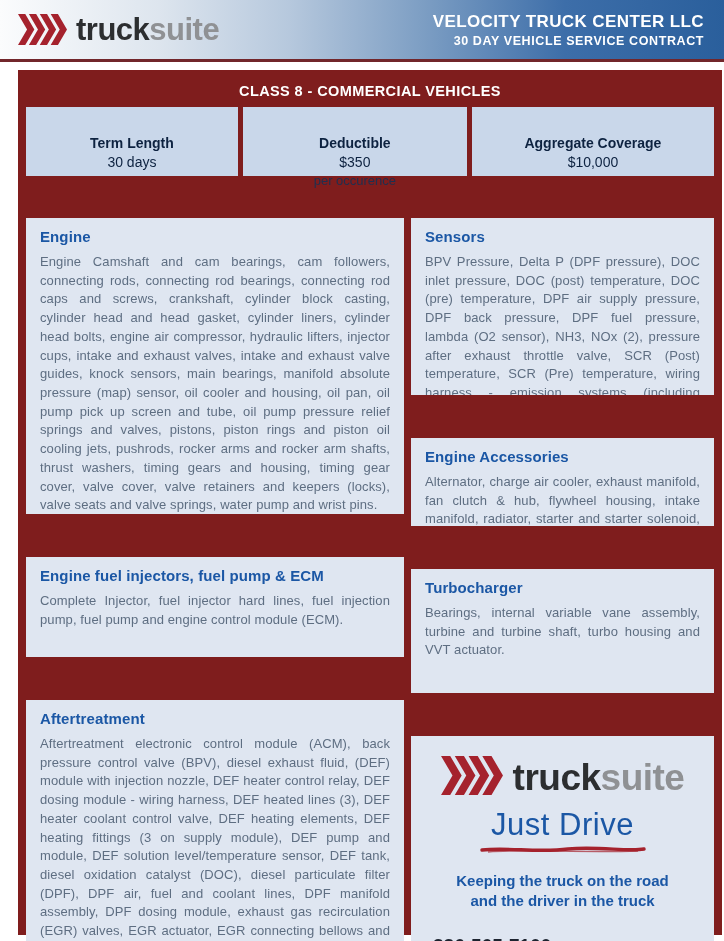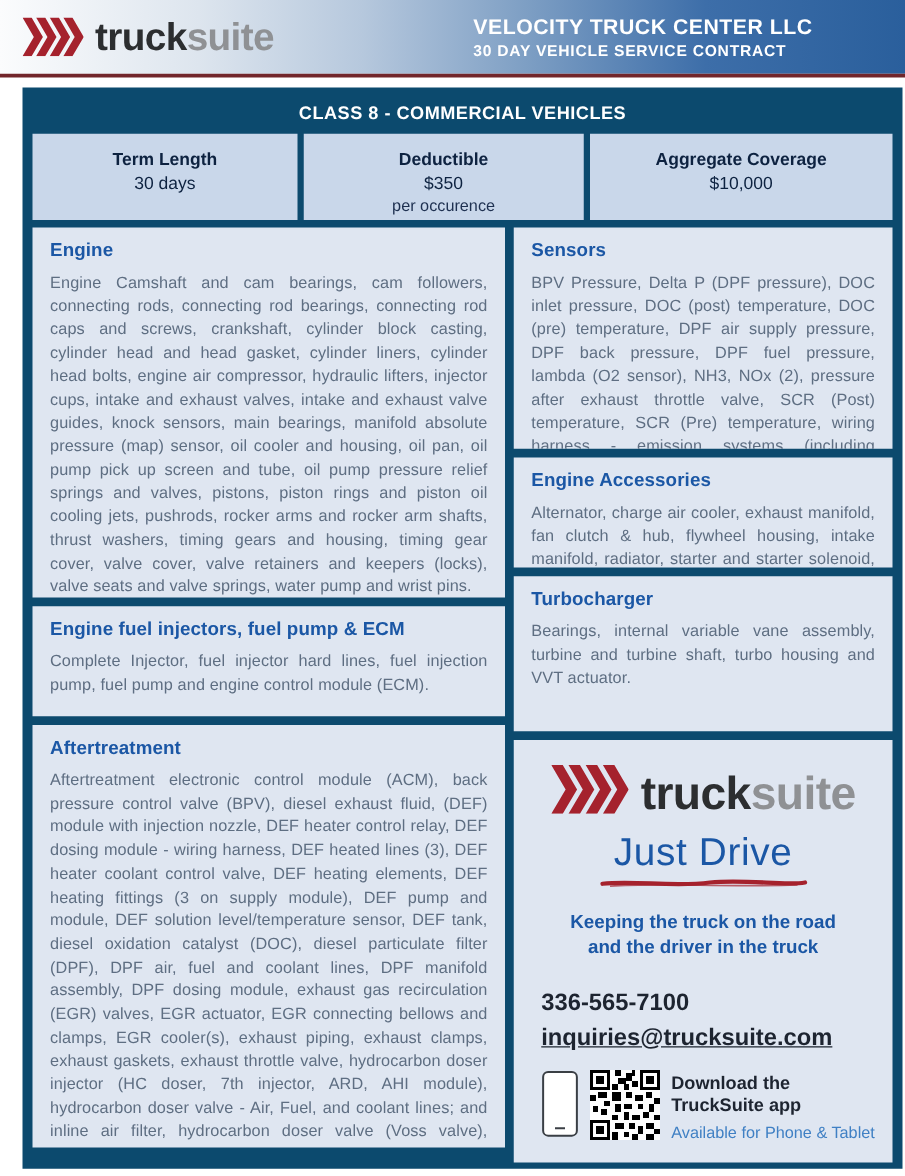--- a/index.html
+++ b/index.html
@@ -17,59 +17,59 @@
     border-bottom:3px solid #72262b;
     display:flex; align-items:center; justify-content:space-between;
     padding:0 20px 0 18px;
   }
   .logo { display:flex; align-items:center; gap:9px; }
   .logo svg { display:block; }
   .logo-text { font-weight:700; letter-spacing:-0.5px; line-height:1; }
   .logo-text .w1 { color:#2c2e30; }
   .logo-text .w2 { color:#8f9194; }
   .header .logo-text { font-size:31px; }
-  .header-titles { text-align:left; color:#ffffff; margin-right:54px; }
+  .header-titles { text-align:right; color:#ffffff; }
   .header-company { font-size:17px; font-weight:700; letter-spacing:0.4px; }
   .header-subtitle { font-size:12.5px; font-weight:700; letter-spacing:0.6px; margin-top:2px; }
 
   
   .frame {
     position:absolute; left:18px; right:2px; top:70px; height:865px;
-    background:#0c4a6e; padding:8px;
+    background:#7f1d1d; padding:8px;
   }
   .class-banner {
     color:#ffffff; text-align:center; font-size:14.5px; font-weight:700;
     letter-spacing:0.4px; padding:5px 0 6px 0;
   }
   .summary-row { display:flex; gap:5px; margin-top:2px; }
   .summary-cell {
-    background:#c9d7ea; height:69px; text-align:center; padding-top:12px;
+    background:#c9d7ea; height:69px; text-align:center; padding-top:28px;
     color:#0d2240;
   }
   .summary-cell .lbl { font-size:14px; font-weight:700; }
   .summary-cell .val { font-size:14px; font-weight:400; margin-top:3px; }
   .summary-cell .note { font-size:13px; font-weight:400; margin-top:3px; color:#1e3050; }
   .cell-term { flex:210 0 0; }
   .cell-deduct { flex:222 0 0; }
   .cell-agg { flex:240 0 0; }
 
   .columns { display:flex; gap:7px; margin-top:6px; }
   .col-left { width:378px; display:flex; flex-direction:column; gap:7px; }
   .col-right { flex:1; display:flex; flex-direction:column; gap:7px; }
 
   .box {
-    background:#dfe6f1; padding:10px 14px 8px 14px; overflow:hidden;
+    background:#dfe6f1; padding:10px 14px 8px 14px; overflow:hidden;margin-top:36px;
   }
   .box h3 { color:#1b57a5; font-size:15px; font-weight:700; margin-bottom:8px; letter-spacing:0.1px; }
   .box p {
     color:#5e6e82; font-size:13px; line-height:1.44; text-align:justify;
     letter-spacing:0.1px;
   }
   .box-engine { height:296px; }
-  .box-fuel { height:88px; }
+  .box-fuel { height:100px; }
   .box-after { height:338px; }
   .box-sensors { height:177px; }
   .box-access { height:88px; }
   .box-turbo { height:124px; }
 
   
   .box-promo { height:338px; padding:20px 14px 10px 14px; }
   .promo-logo { display:flex; align-items:center; justify-content:center; gap:10px; }
   .promo-logo .logo-text { font-size:37px; }
   .promo-tagline {

